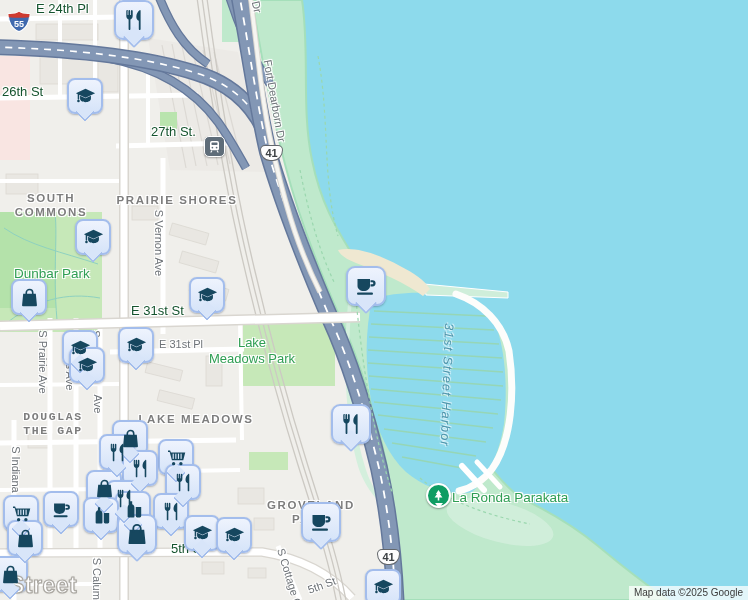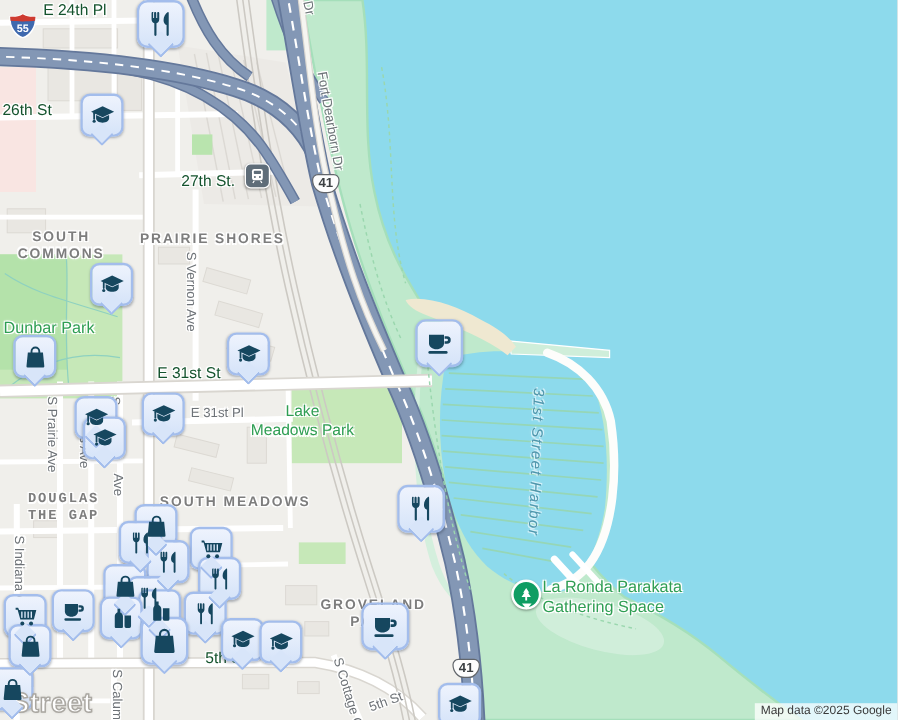--- a/index.html
+++ b/index.html
@@ -267,37 +267,36 @@
       <div class="lbl l-st" style="left: 97px; top: 404px; transform: translate(-50%, -50%) rotate(90deg);">Ave</div>
       <div class="lbl l-st" style="left: 15px; top: 480px; transform: translate(-50%, -50%) rotate(90deg);">S Indiana Ave</div>
       <div class="lbl l-st" style="left: 96px; top: 594px; transform: translate(-50%, -50%) rotate(90deg);">S Calumet Ave</div>
       <div class="lbl l-st" style="left: 292px; top: 588px; transform: translate(-50%, -50%) rotate(73deg);">S Cottage Grove</div>
       <div class="lbl l-st" style="left: 322px; top: 586px; transform: translate(-50%, -50%) rotate(-20deg);">5th St</div>
       <div class="lbl l-hood" style="left: 51px; top: 205px; transform: translate(-50%, -50%);">
         <div>SOUTH</div>
         <div>COMMONS</div>
       </div>
       <div class="lbl l-hood" style="left: 177px; top: 200px; transform: translate(-50%, -50%);">PRAIRIE SHORES</div>
-      <div class="lbl l-hood" style="left: 196px; top: 419px; transform: translate(-50%, -50%);">SOUTH MEADOWS</div>
+      <div class="lbl l-hood" style="left: 196px; top: 419px; transform: translate(-50%, -50%);">LAKE MEADOWS</div>
       <div class="lbl l-hood" style="left: 53px; top: 424px; transform: translate(-50%, -50%); font-family: Liberation Mono, monospace;">
         <div>DOUGLAS</div>
         <div>THE GAP</div>
       </div>
       <div class="lbl l-hood" style="left: 311px; top: 512px; transform: translate(-50%, -50%);">
         <div>GROVELAND</div>
         <div>PARK</div>
       </div>
-      <div class="lbl l-park l-parkL" style="left: 3px; top: 274px; transform: translate(0px, -50%);">Dunbar Park</div>
+      <div class="lbl l-park l-parkL" style="left: 14px; top: 274px; transform: translate(0px, -50%);">Dunbar Park</div>
       <div class="lbl l-park" style="left: 252px; top: 351px; transform: translate(-50%, -50%);">
         <div>Lake</div>
         <div>Meadows Park</div>
       </div>
       <div class="lbl l-park l-parkL" style="left: 452px; top: 498px; transform: translate(0px, -50%);">
         <div>La Ronda Parakata</div>
-        <div>Gathering Space</div>
       </div>
       <div class="lbl l-water" style="left: 446px; top: 385px; transform: translate(-50%, -50%) rotate(92deg);">31st Street Harbor</div>
       <div class="pin pin-lg" style="left: 114px; top: 0px;">
         <span class="pin-tail"></span>
         <svg>
           <use href="#restaurant-icon"></use>
         </svg>
       </div>
       <div class="pin" style="left: 67px; top: 78px;">
         <span class="pin-tail"></span>
@@ -462,21 +461,21 @@
         </svg>
       </div>
       <div class="pin" style="left: 365px; top: 569px;">
         <span class="pin-tail"></span>
         <svg>
           <use href="#school-icon"></use>
         </svg>
       </div>
     </div>
 
-  <div class="lbl l-st l-stlg" style="left:151px;top:143px">27th St.</div>
+  <div class="lbl l-st l-stlg" style="left:151px;top:124px">27th St.</div>
   <div id="station">
     <svg>
         <use href="#train-icon"></use>
       </svg>
   </div>
 
   <div id="park-poi">
     <svg>
         <use href="#tree-icon"></use>
       </svg>

